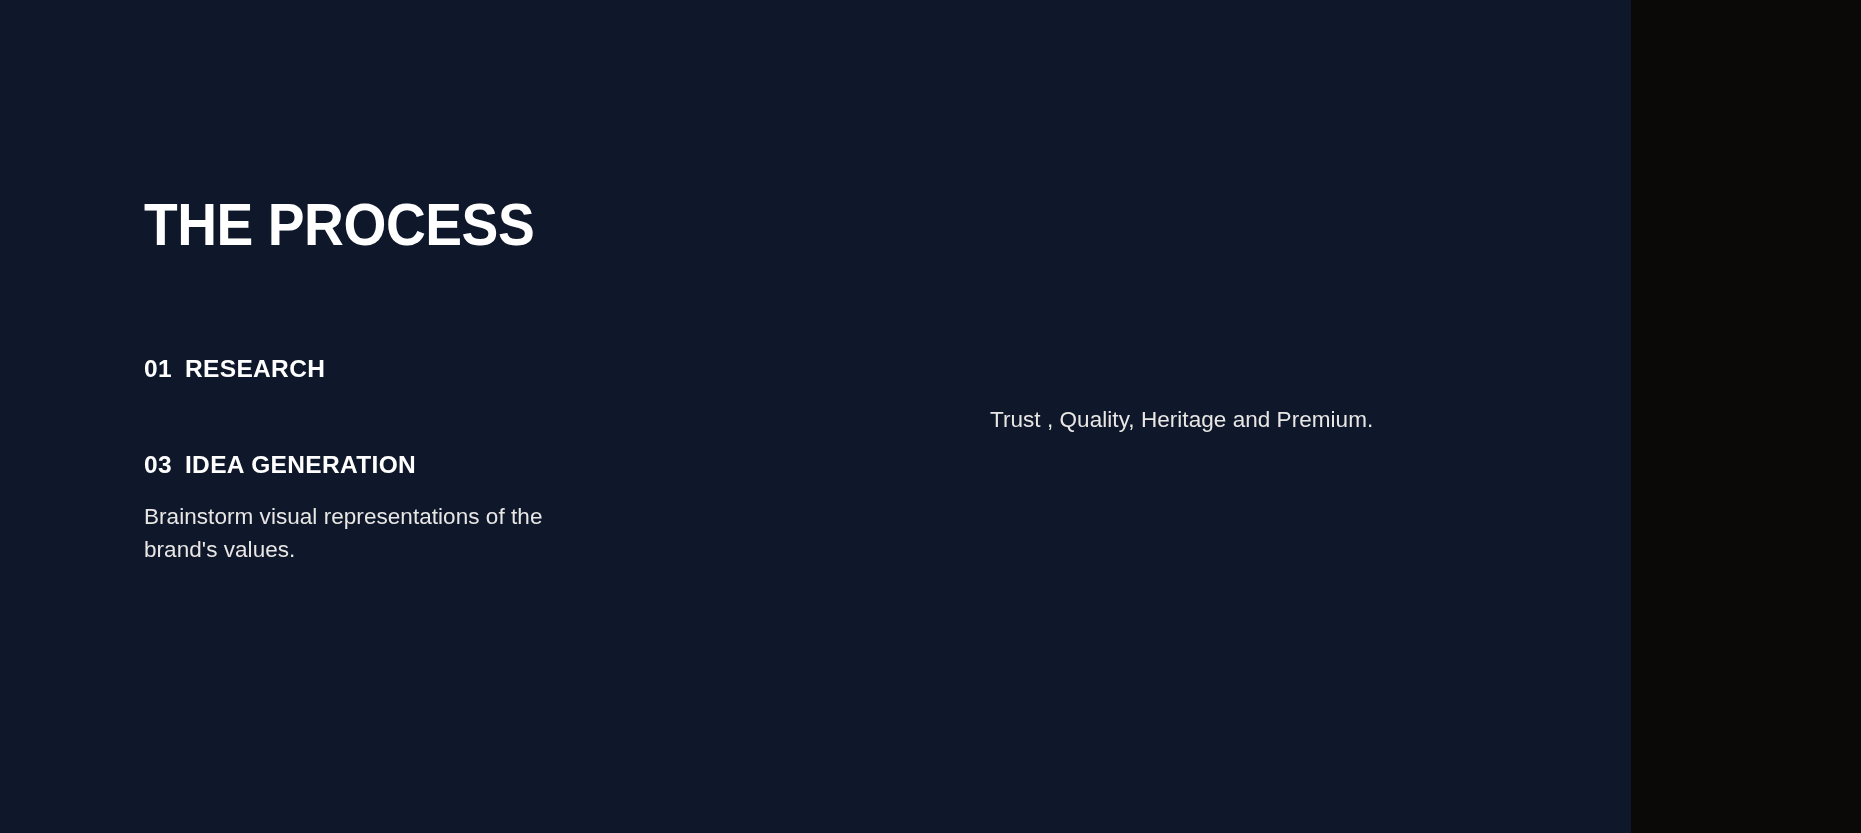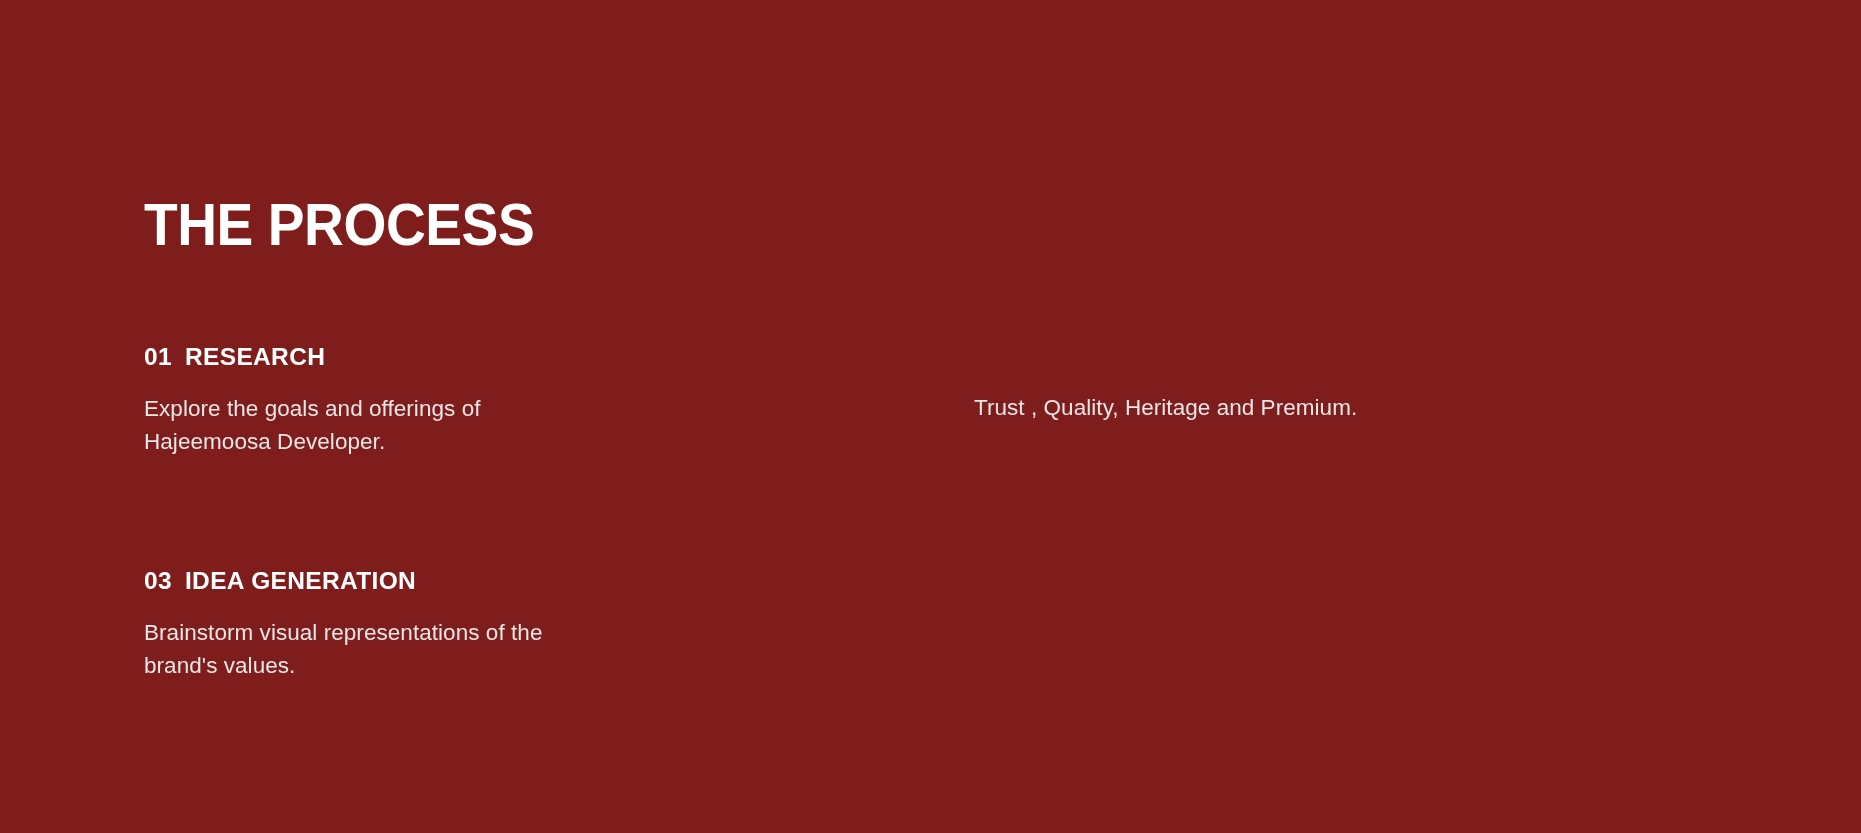--- a/index.html
+++ b/index.html
@@ -11,23 +11,23 @@
     width: 1861px;
     height: 833px;
     background: #0b0908;
     font-family: "Liberation Sans", sans-serif;
     overflow: hidden;
     -webkit-font-smoothing: antialiased;
   }
 
   .slide {
     position: relative;
-    width: 1861px;
+    width: 1631px;
     height: 833px;
-    background: #7f1d1d;
+    background: #0f172a;
     box-sizing: border-box;
   }
 
   
   .section-title {
     position: absolute;
     left: 144px;
     top: 196px;
     margin: 0;
     color: #ffffff;
@@ -39,27 +39,28 @@
     text-transform: uppercase;
     transform: scaleX(0.935);
     transform-origin: left center;
     white-space: nowrap;
   }
 
   
   .process-grid {
     position: absolute;
     left: 144px;
-    top: 344px;
+    top: 356px;
     width: 1580px;
     display: grid;
     grid-template-columns: 830px 750px;
     grid-template-rows: auto auto;
     row-gap: 110px;
     column-gap: 0;
+    gap: 16px;
   }
 
   .process-item {
     position: relative;
   }
 
   .item-heading {
     margin: 0 0 21px 0;
     color: #ffffff;
     font-family: "Liberation Sans", sans-serif;
@@ -108,22 +109,20 @@
 <div class="slide">
 
   <h1 class="section-title">THE PROCESS</h1>
 
   <div class="process-grid">
 
     <div class="process-item col-left">
       <div class="item-heading">
         <span class="item-number">01</span><span class="item-gap"></span><span class="item-label">RESEARCH</span>
       </div>
-      <p class="item-body">Explore the goals and offerings of
-Hajeemoosa Developer.</p>
     </div>
 
     <div class="process-item col-right">
       <p class="item-body">Trust , Quality, Heritage and Premium.</p>
     </div>
 
     <div class="process-item col-left">
       <div class="item-heading">
         <span class="item-number">03</span><span class="item-gap"></span><span class="item-label">IDEA GENERATION</span>
       </div>

